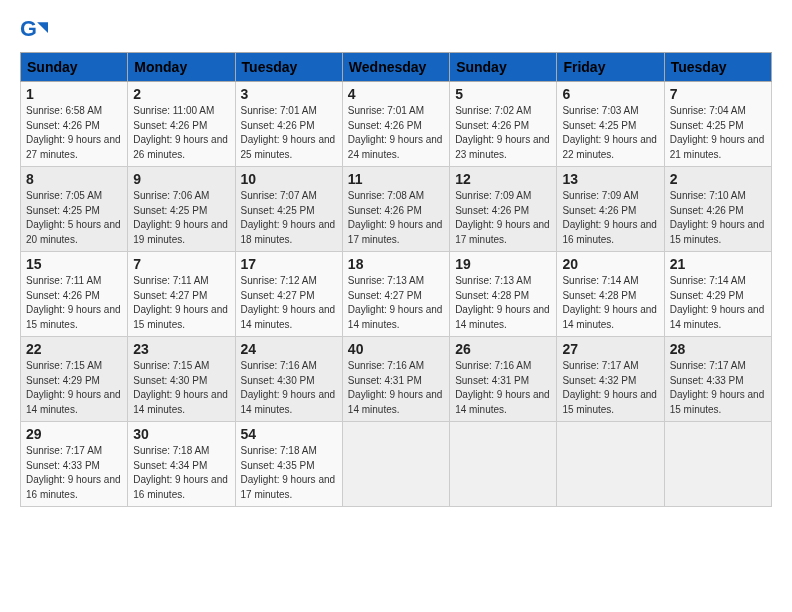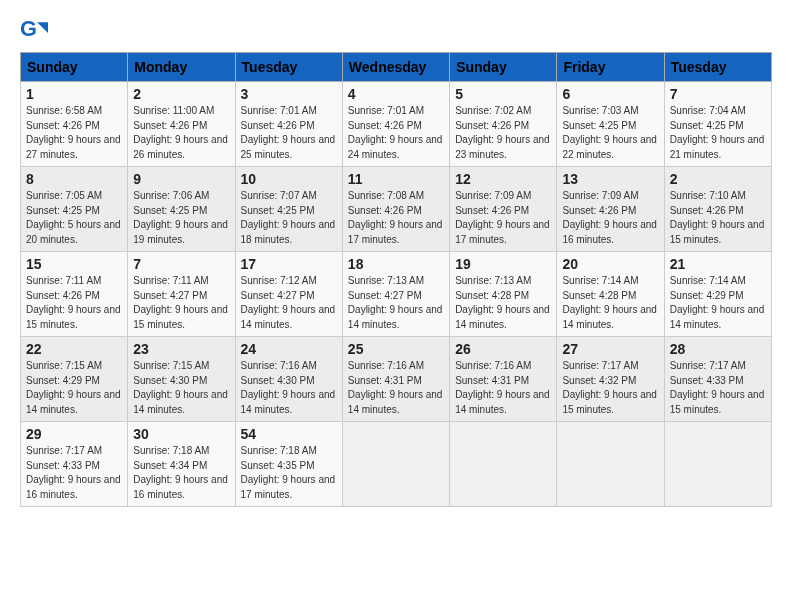--- a/index.html
+++ b/index.html
@@ -317,21 +317,21 @@
       </td>
         <td>
         <span class="day-num">24</span>
         <div class="day-info">
           <span>Sunrise: 7:16 AM</span><br>
           <span>Sunset: 4:30 PM</span><br>
           <span>Daylight: 9 hours and 14 minutes.</span>
         </div>
       </td>
         <td>
-        <span class="day-num">25</span>
+        <span class="day-num">40</span>
         <div class="day-info">
           <span>Sunrise: 7:16 AM</span><br>
           <span>Sunset: 4:31 PM</span><br>
           <span>Daylight: 9 hours and 14 minutes.</span>
         </div>
       </td>
         <td>
         <span class="day-num">26</span>
         <div class="day-info">
           <span>Sunrise: 7:16 AM</span><br>

